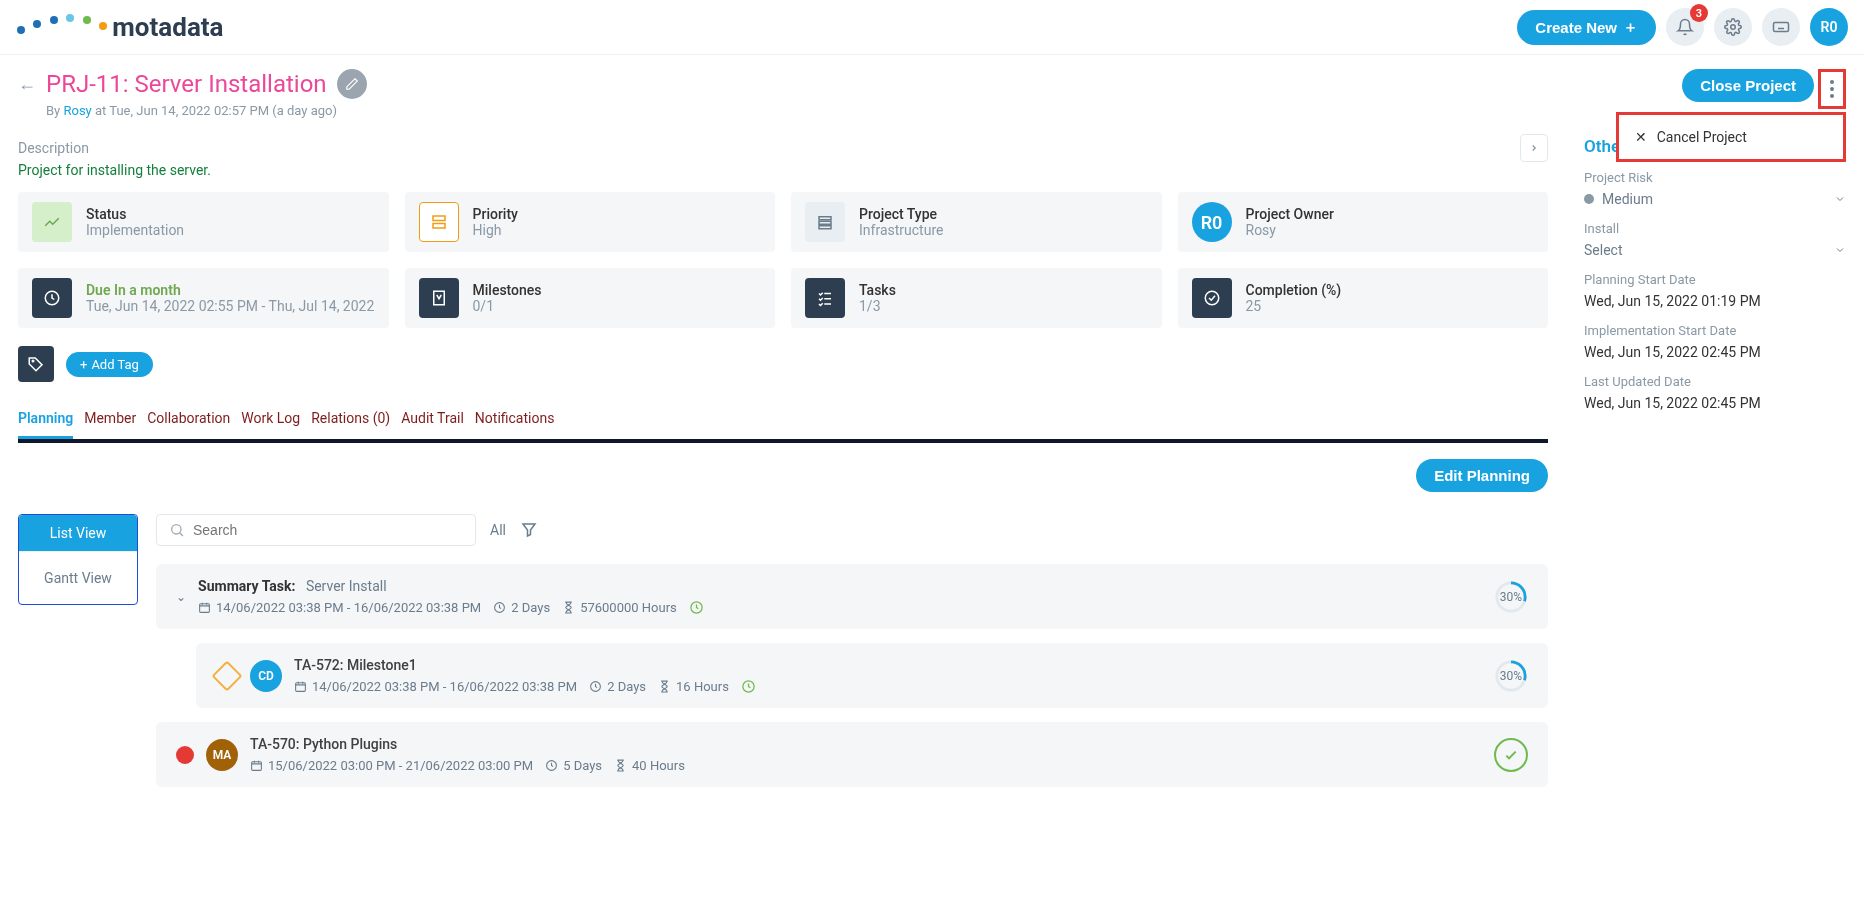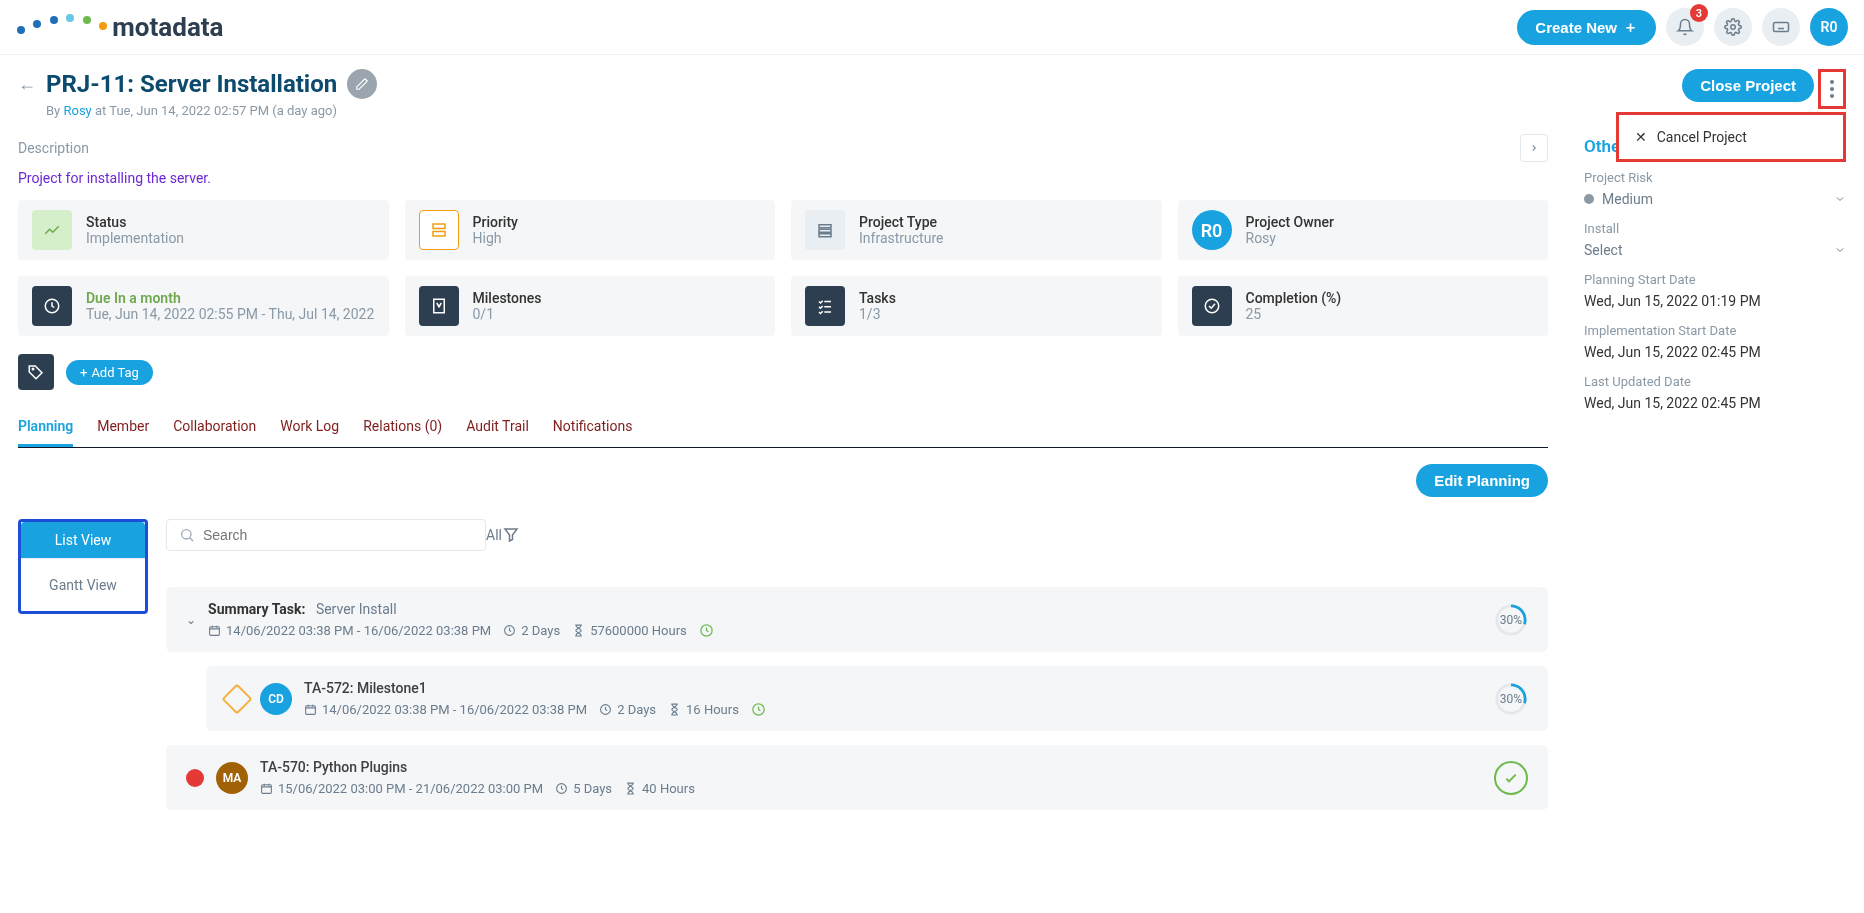--- a/index.html
+++ b/index.html
@@ -11,57 +11,57 @@
   .top-actions { display: flex; align-items: center; gap: 10px; }
   .btn-primary { background: #18a2e0; color: #fff; border: none; border-radius: 20px; padding: 8px 18px; font-size: 15px; font-weight: 600; cursor: pointer; display:flex; align-items:center; gap:6px;}
   .icon-btn { width: 38px; height: 38px; border-radius: 50%; background: #e9eef2; display: flex; align-items: center; justify-content: center; color: #6b7c8c; cursor: pointer; position:relative; }
   .icon-btn.avatar { background:#18a2e0; color:#fff; font-weight:600; }
   .badge-count { position:absolute; top:-4px; right:-4px; background:#e53935; color:#fff; font-size:11px; border-radius:50%; width:18px; height:18px; display:flex; align-items:center; justify-content:center; font-weight:600;}
   .content { padding: 14px 18px; }
   .title-row { display:flex; justify-content:space-between; align-items:flex-start; }
   .title-left { display:flex; flex-direction:column; }
   .title-line { display:flex; align-items:center; gap:10px; }
   .back-arrow { color:#8a99a6; font-size:18px; cursor:pointer; }
-  .prj-title { color:#0c4a6e; font-size:24px; font-weight:700; }
+  .prj-title { color:#ec4899; font-size:24px; font-weight:400; }
   .edit-circle { width:30px; height:30px; border-radius:50%; background:#9aa5af; display:flex; align-items:center; justify-content:center; color:#fff; cursor:pointer; }
   .byline { font-size:13px; color:#8a99a6; margin-top:4px; margin-left:28px; }
   .byline .author { color:#18a2e0; }
   .title-right { display:flex; gap:4px; align-items:flex-start;}
   .more-menu { width:28px; height:40px; border:3px solid #e53935; display:flex; align-items:center; justify-content:center; cursor:pointer; color:#6b7c8c;}
   .dropdown-panel { position:absolute; right:18px; top:112px; width:230px; background:#fff; border:3px solid #e53935; padding:14px 16px; z-index:10; cursor:pointer;}
   .dropdown-item { display:flex; align-items:center; gap:10px; color:#333;}
   .main-layout { display:flex; margin-top:4px; gap:0; }
   .main { flex:1; padding-right:18px; }
   .sidebar { width:280px; padding:14px 0 14px 18px; }
   .desc-header { display:flex; justify-content:space-between; align-items:center; color:#8a99a6; font-size:14px; margin-top:12px;}
   .chev-box { width:28px; height:28px; border:1px solid #e3e8ec; border-radius:4px; display:flex; align-items:center; justify-content:center; color:#8a99a6; cursor:pointer;}
-  .desc-text { margin-top:8px; color:#6d28d9; }
+  .desc-text { margin-top:0; color:#15803d; }
   .stat-grid { display:grid; grid-template-columns:repeat(4, 1fr); gap:16px; margin-top:14px;}
   .stat-card { background:#f4f6f8; border-radius:4px; display:flex; align-items:center; padding:10px 14px; gap:14px; min-height:56px;}
   .stat-ic { width:40px; height:40px; border-radius:4px; display:flex; align-items:center; justify-content:center; font-size:18px;}
   .ic-green { background:#d4efc9; color:#6fa84f;}
   .ic-orange-b { background:#fff; border:1px solid #f39c12; color:#f39c12;}
   .ic-gray { background:#e9eef2; color:#6b7c8c;}
   .ic-avatar { background:#18a2e0; color:#fff; border-radius:50%; font-weight:600;}
   .ic-dark { background:#2c3e50; color:#fff;}
   .stat-label { color:#333; font-size:14px; font-weight:500;}
   .stat-val { color:#8a99a6; font-size:14px;}
   .tags-row { display:flex; align-items:center; gap:12px; margin-top:18px;}
   .tag-chip { background:#18a2e0; color:#fff; border-radius:16px; padding:5px 14px; font-size:13px; cursor:pointer; display:flex; align-items:center; gap:4px;}
-  .tabs { display:flex; gap:24px; border-bottom:1px solid #0f172a; margin-top:18px;}
+  .tabs { display:flex; gap:11px; border-bottom:4px solid #0f172a; margin-top:18px;}
   .tab { padding:10px 0; color:#7f1d1d; cursor:pointer; font-size:14px;}
   .tab.active { color:#18a2e0; border-bottom:3px solid #18a2e0; font-weight:600;}
   .edit-planning-row { display:flex; justify-content:flex-end; margin-top:16px;}
   .view-row { display:flex; gap:18px; margin-top:22px; align-items:stretch;}
-  .view-switch { display:flex; flex-direction:column; border:3px solid #1d4ed8; border-radius:4px; width:130px; align-self:flex-start;}
+  .view-switch { display:flex; flex-direction:column; border:1px solid #1d4ed8; border-radius:4px; width:120px; align-self:flex-start;}
   .view-opt { padding:10px 12px; text-align:center; cursor:pointer; color:#6b7c8c;}
   .view-opt.active { background:#18a2e0; color:#fff; border-radius:4px 4px 0 0;}
   .view-opt+.view-opt { border-top:1px solid #eef1f4; padding:18px 12px;}
   .list-area { flex:1; }
-  .search-row { display:flex; align-items:center; margin-bottom:36px;}
+  .search-row { display:flex; align-items:center; gap:14px; margin-bottom:18px;}
   .search-box { border:1px solid #e3e8ec; border-radius:4px; padding:7px 12px; display:flex; align-items:center; gap:8px; width:320px; color:#a0abb5;}
   .search-box input { border:none; outline:none; font-size:14px; flex:1; background:transparent;}
   .filter-lbl { color:#6b7c8c;}
   .task-card { background:#f4f6f8; border-radius:6px; padding:14px 20px; margin-bottom:14px; display:flex; align-items:center; gap:12px; position:relative;}
   .task-card.indent { margin-left:40px; }
   .collapse-caret { color:#6b7c8c; font-size:12px; cursor:pointer;}
   .task-main { flex:1;}
   .task-title-line { font-size:14px; margin-bottom:6px;}
   .task-title-line .lbl { font-weight:700; color:#333;}
   .task-title-line .name { color:#6b7c8c;}

